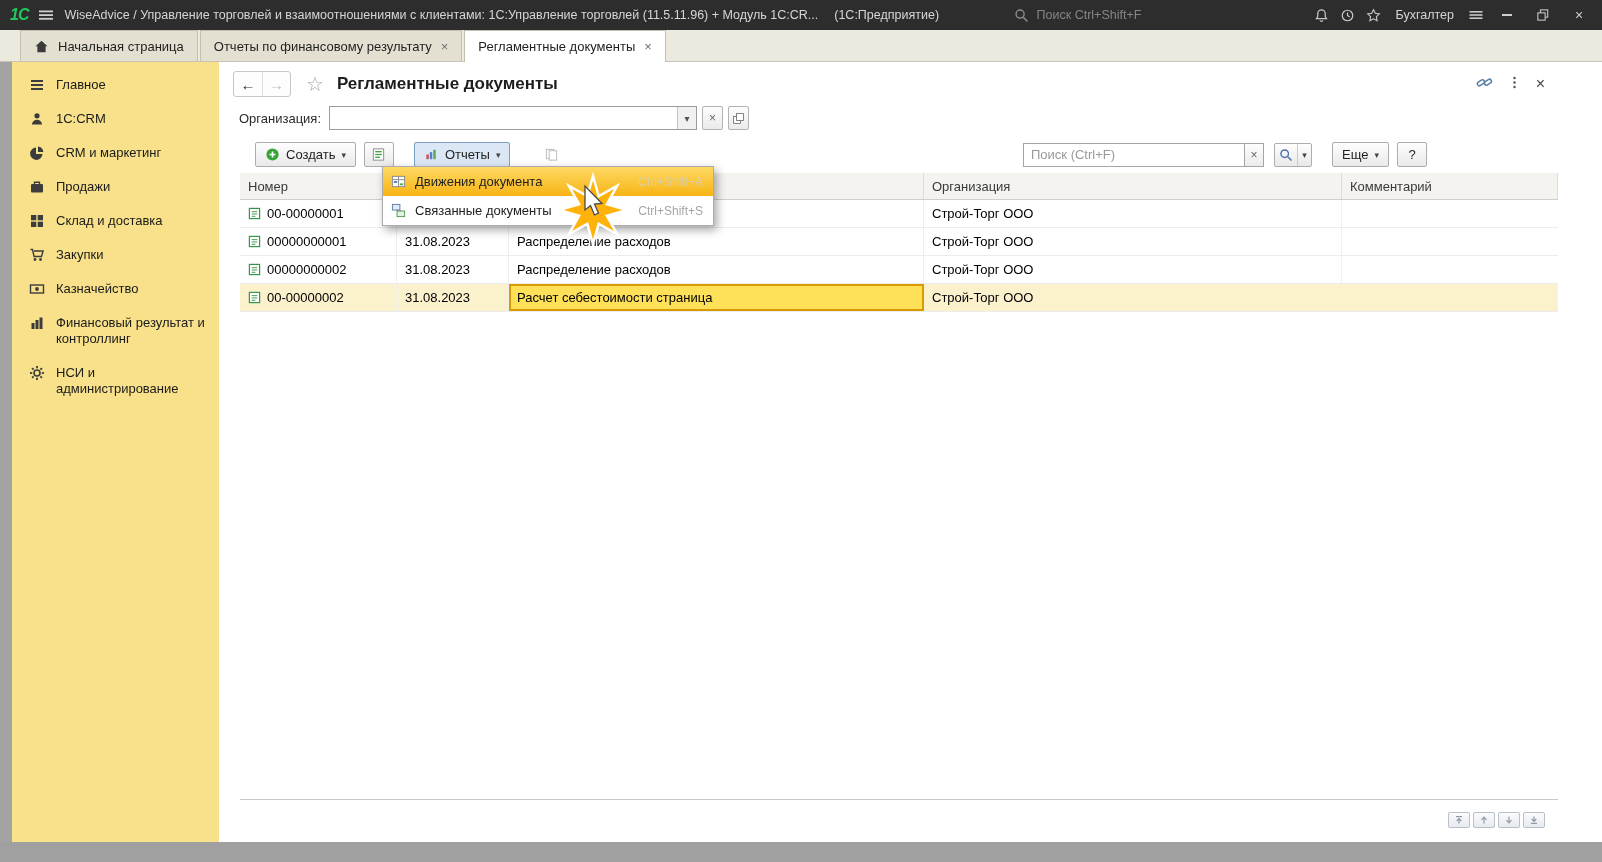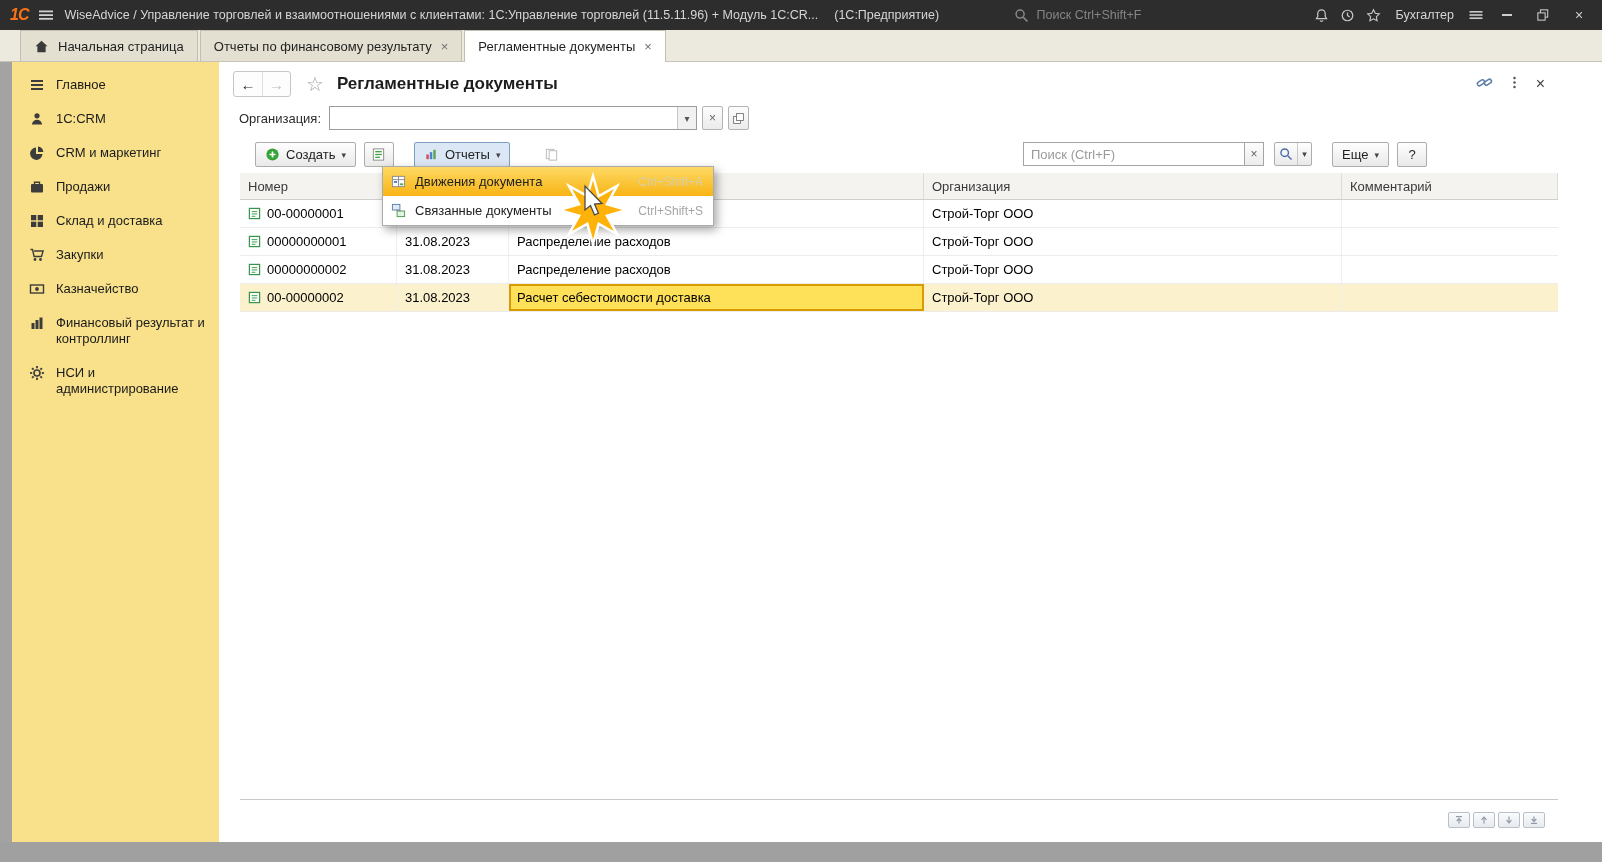--- a/index.html
+++ b/index.html
@@ -2,21 +2,21 @@
 <html><head>
 <meta charset="utf-8">
 <style>
   * { box-sizing: border-box; margin: 0; padding: 0; }
   html,body { width:1602px; height:862px; overflow:hidden; }
   body { font-family:"Liberation Sans", sans-serif; background:#a3a3a3; }
   .screen { width:1602px; height:862px; display:flex; flex-direction:column; }
 
   
   .topbar { height:30px; flex:none; background:#2d2d2d; display:flex; align-items:center; padding:0 10px; gap:10px; color:#d6d6d6; font-size:12.5px; }
-  .logo { color:#f97316; font-weight:bold; font-style:italic; font-size:16px; letter-spacing:-1px; flex:none; }
+  .logo { color:#22c55e; font-weight:bold; font-style:italic; font-size:16px; letter-spacing:-1px; flex:none; }
   .tb-ic { width:16px; height:16px; flex:none; color:#c9c9c9; display:flex; align-items:center; justify-content:center; }
   .tb-title { white-space:nowrap; overflow:hidden; flex:0 1 auto; }
   .tb-app { white-space:nowrap; margin-left:6px; flex:none; }
   .tb-search { margin-left:auto; width:290px; flex:none; display:flex; align-items:center; gap:7px; color:#858585; }
   .tb-user { flex:none; margin:0 4px; }
   .win-btn { width:26px; height:30px; display:flex; align-items:center; justify-content:center; color:#cfcfcf; font-size:14px; flex:none; }
   .min-bar { width:10px; height:2px; background:#cfcfcf; display:block; }
 
   
   .tabbar { height:32px; flex:none; background:#eceadf; border-bottom:1px solid #c7c4b7; display:flex; align-items:flex-end; padding-left:20px; }
@@ -51,21 +51,21 @@
   .small-btn { margin-left:5px; width:21px; height:24px; border:1px solid #b3b3b3; border-radius:2px; background:linear-gradient(#fdfdfd,#ebebeb); display:flex; align-items:center; justify-content:center; color:#666; font-size:12px; }
 
   
   .cmd-row { position:absolute; top:80px; left:36px; width:1172px; display:flex; align-items:center; }
   .btn { height:25px; border:1px solid #adadad; border-radius:2px; background:linear-gradient(#fefefe,#e9e9e9); display:flex; align-items:center; gap:6px; padding:0 9px; font-size:13px; color:#1f1f1f; white-space:nowrap; }
   .btn .caret { font-size:9px; color:#444; }
   .btn.pressed { background:#dce7f5; border-color:#7e9fc4; }
   .icon-only { width:30px; padding:0; justify-content:center; }
   .flat { border-color:transparent; background:none; opacity:.45; }
   .gap8 { margin-left:8px; } .gap20 { margin-left:20px; } .gap26 { margin-left:26px; }
-  .right-group { margin-left:auto; display:flex; align-items:flex-start; }
+  .right-group { margin-left:auto; display:flex; align-items:center; }
   .search-wrap { display:flex; }
   .search-input { width:222px; height:24px; border:1px solid #a5a5a5; padding:0 7px; font-size:13px; font-family:inherit; outline:none; color:#333; }
   .search-input::placeholder { color:#9a9a9a; }
   .attach-btn { width:19px; height:24px; border:1px solid #a5a5a5; border-left:none; background:linear-gradient(#fdfdfd,#ececec); display:flex; align-items:center; justify-content:center; color:#666; font-size:12px; }
   .split-btn { margin-left:10px; height:24px; border:1px solid #adadad; border-radius:2px; background:linear-gradient(#fefefe,#e9e9e9); display:flex; align-items:center; }
   .split-l { width:22px; display:flex; justify-content:center; }
   .split-r { width:14px; display:flex; justify-content:center; font-size:9px; color:#444; border-left:1px solid #c9c9c9; height:100%; align-items:center; }
 
   
   .list { position:absolute; top:111px; left:21px; width:1318px; height:627px; border-bottom:1px solid #c9c9c9; font-size:13px; }
@@ -421,21 +421,21 @@
           <div class="cell c1">
             <svg viewBox="0 0 14 14" width="13" height="13">
                 <rect x="1.5" y="1.5" width="11" height="11" fill="#fff" stroke="#35964a" stroke-width="1.3"></rect>
                 <line x1="4" y1="5" x2="10" y2="5" stroke="#35964a"></line>
                 <line x1="4" y1="7.5" x2="10" y2="7.5" stroke="#35964a"></line>
                 <line x1="4" y1="10" x2="8" y2="10" stroke="#35964a"></line>
               </svg>
             <span>00-00000002</span>
           </div>
           <div class="cell c2">31.08.2023</div>
-          <div class="cell c3 focus">Расчет себестоимости доставка</div>
+          <div class="cell c3 focus">Расчет себестоимости страница</div>
           <div class="cell c4">Строй-Торг ООО</div>
           <div class="cell c5"></div>
         </div>
       </div>
 
       <div class="ctx-menu">
         <div class="menu-item hl">
           <svg viewBox="0 0 16 16" width="15" height="15">
               <rect x="1.5" y="2.5" width="13" height="11" fill="#fff" stroke="#8a8a8a"></rect>
               <line x1="1.5" y1="6" x2="14.5" y2="6" stroke="#8a8a8a"></line>

